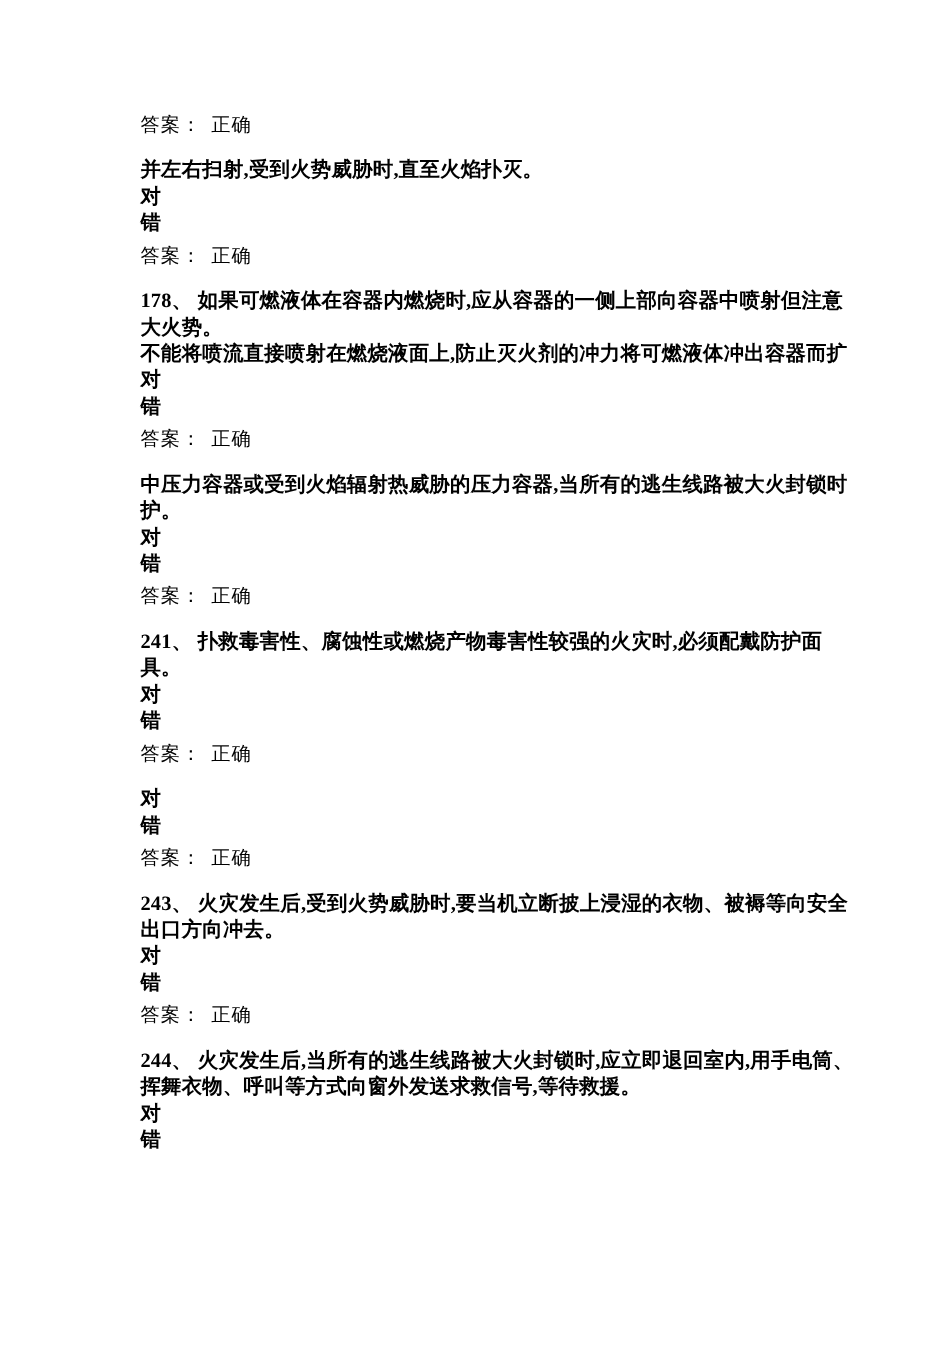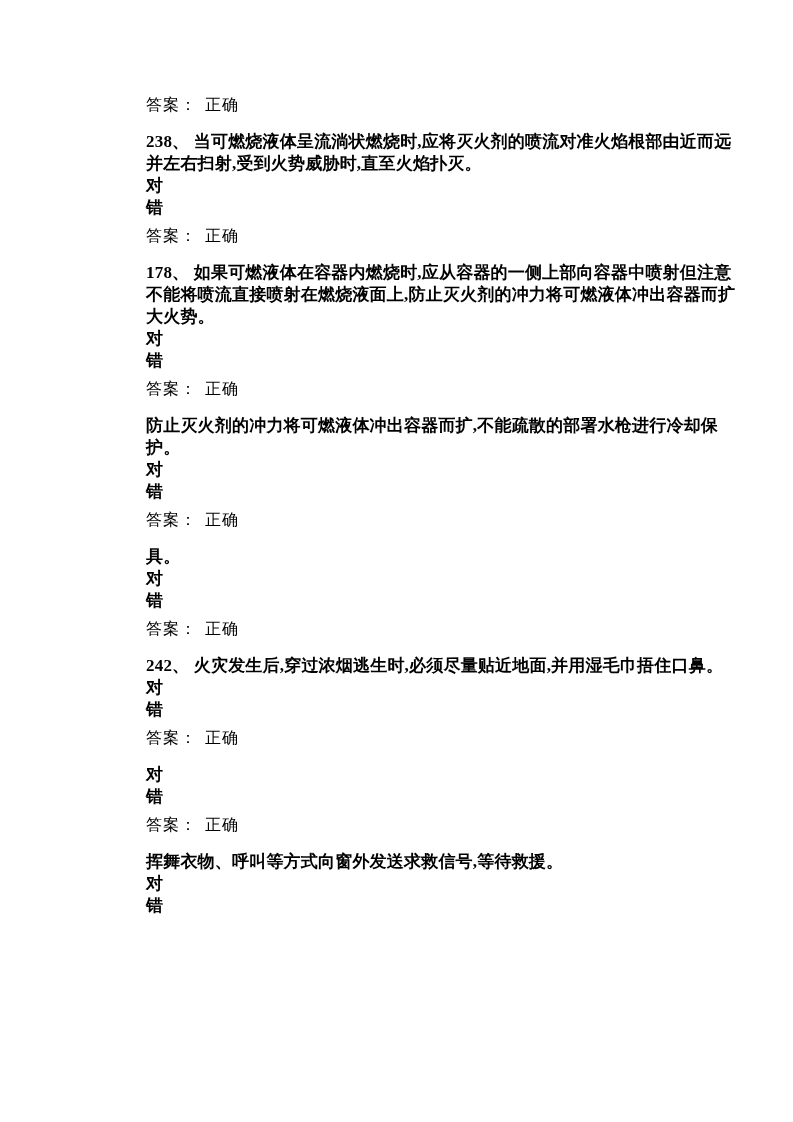--- a/index.html
+++ b/index.html
@@ -8,21 +8,20 @@
     font-family: "Liberation Serif", "DejaVu Serif", serif;
     color: #000000;
   }
   .page {
     position: relative;
     width: 793px;
     height: 1122px;
     background: #ffffff;
     overflow: hidden;
     margin: 0 auto;
-    padding-left: 29px;
   }
   .content {
     padding: 88px 58px 0 117px;
     width: 735px;
   }
   .question-line {
     font-size: 17px;
     line-height: 22px;
     font-weight: 700;
     letter-spacing: 0.2px;
@@ -52,93 +51,95 @@
   <div class="content">
 
     <div class="answer-line">
       <span class="answer-label">答案：</span>
       <span class="answer-value">正确</span>
     </div>
 
     <div id="questions-container">
   <section class="question-block">
     <div class="question-text">
-            <div class="question-line">238、 当可燃烧液体呈流淌状燃烧时,应将灭火剂的喷流对准火焰根部由近而远</div>
             <div class="question-line">并左右扫射,受到火势威胁时,直至火焰扑灭。</div>
           </div>
     <div class="option-line">对</div>
     <div class="option-line">错</div>
     <div class="answer-line">
       <span class="answer-label">答案：</span>
       <span class="answer-value">正确</span>
     </div>
   </section>
 
   <section class="question-block">
     <div class="question-text">
             <div class="question-line">178、 如果可燃液体在容器内燃烧时,应从容器的一侧上部向容器中喷射但注意</div>
+            <div class="question-line">大火势。</div>
             <div class="question-line">不能将喷流直接喷射在燃烧液面上,防止灭火剂的冲力将可燃液体冲出容器而扩</div>
-            <div class="question-line">大火势。</div>
           </div>
     <div class="option-line">对</div>
     <div class="option-line">错</div>
     <div class="answer-line">
       <span class="answer-label">答案：</span>
       <span class="answer-value">正确</span>
     </div>
   </section>
 
   <section class="question-block">
     <div class="question-text">
-            <div class="question-line">防止灭火剂的冲力将可燃液体冲出容器而扩,不能疏散的部署水枪进行冷却保</div>
+            <div class="question-line">中压力容器或受到火焰辐射热威胁的压力容器,当所有的逃生线路被大火封锁时</div>
             <div class="question-line">护。</div>
           </div>
     <div class="option-line">对</div>
     <div class="option-line">错</div>
     <div class="answer-line">
       <span class="answer-label">答案：</span>
       <span class="answer-value">正确</span>
     </div>
   </section>
 
   <section class="question-block">
     <div class="question-text">
+            <div class="question-line">241、 扑救毒害性、腐蚀性或燃烧产物毒害性较强的火灾时,必须配戴防护面</div>
             <div class="question-line">具。</div>
-          </div>
-    <div class="option-line">对</div>
-    <div class="option-line">错</div>
-    <div class="answer-line">
-      <span class="answer-label">答案：</span>
-      <span class="answer-value">正确</span>
-    </div>
-  </section>
-
-  <section class="question-block">
-    <div class="question-text">
-            <div class="question-line">242、 火灾发生后,穿过浓烟逃生时,必须尽量贴近地面,并用湿毛巾捂住口鼻。</div>
           </div>
     <div class="option-line">对</div>
     <div class="option-line">错</div>
     <div class="answer-line">
       <span class="answer-label">答案：</span>
       <span class="answer-value">正确</span>
     </div>
   </section>
 
   <section class="question-block">
     <div class="option-line">对</div>
     <div class="option-line">错</div>
     <div class="answer-line">
       <span class="answer-label">答案：</span>
       <span class="answer-value">正确</span>
     </div>
   </section>
 
   <section class="question-block">
     <div class="question-text">
+            <div class="question-line">243、 火灾发生后,受到火势威胁时,要当机立断披上浸湿的衣物、被褥等向安全</div>
+            <div class="question-line">出口方向冲去。</div>
+          </div>
+    <div class="option-line">对</div>
+    <div class="option-line">错</div>
+    <div class="answer-line">
+      <span class="answer-label">答案：</span>
+      <span class="answer-value">正确</span>
+    </div>
+  </section>
+
+  <section class="question-block">
+    <div class="question-text">
+            <div class="question-line">244、 火灾发生后,当所有的逃生线路被大火封锁时,应立即退回室内,用手电筒、</div>
             <div class="question-line">挥舞衣物、呼叫等方式向窗外发送求救信号,等待救援。</div>
           </div>
     <div class="option-line">对</div>
     <div class="option-line">错</div>
 
   </section>
 </div>
 
   </div>
 </div>

